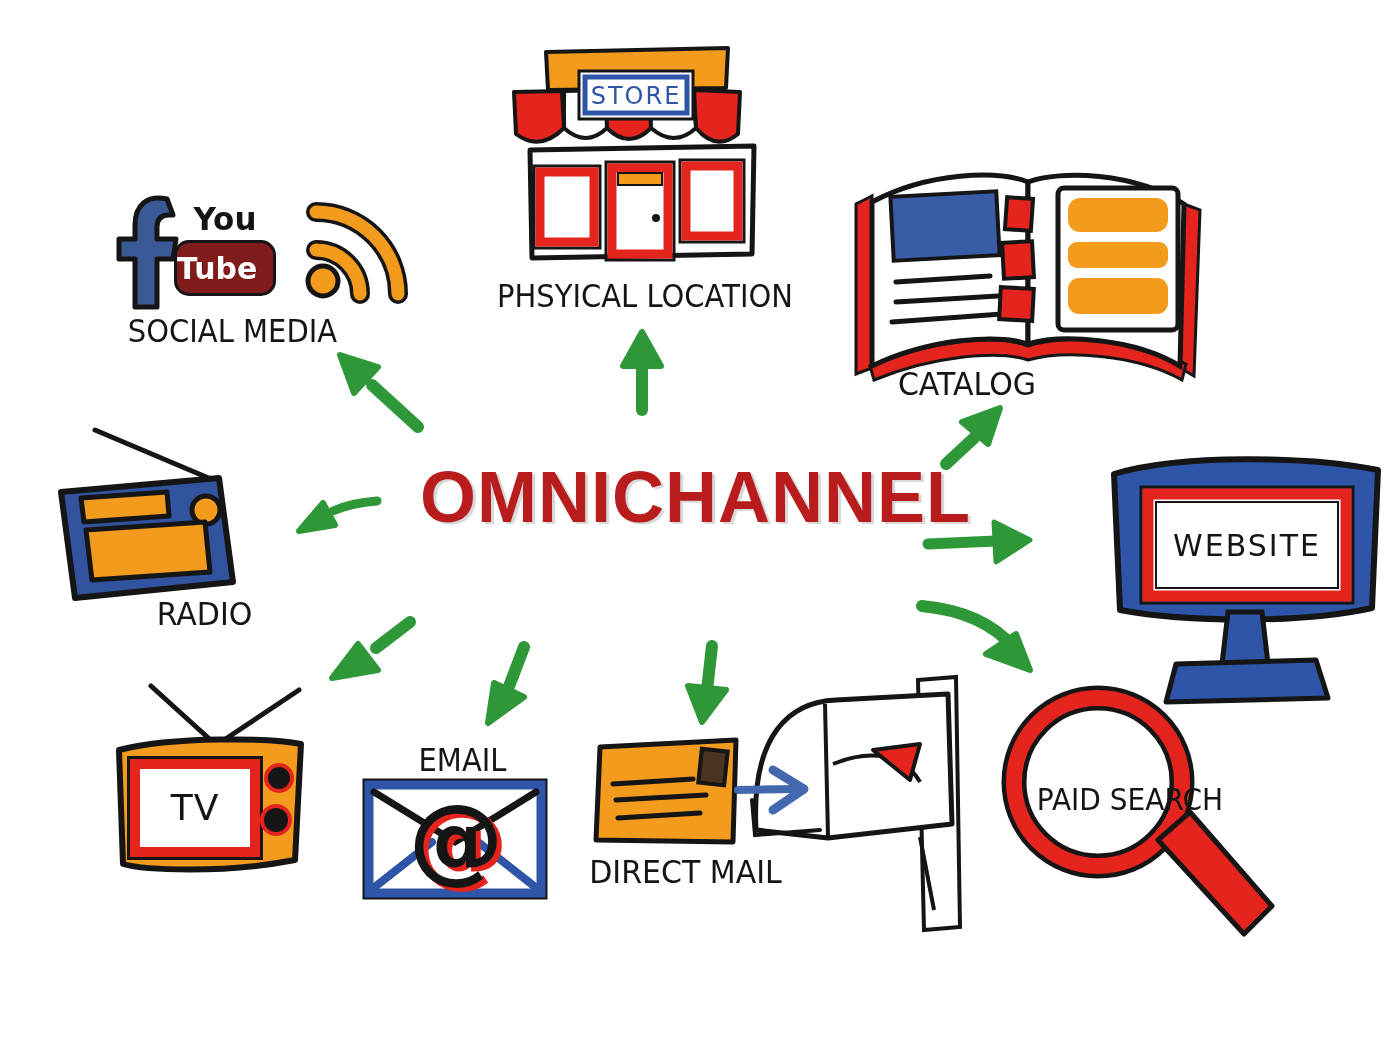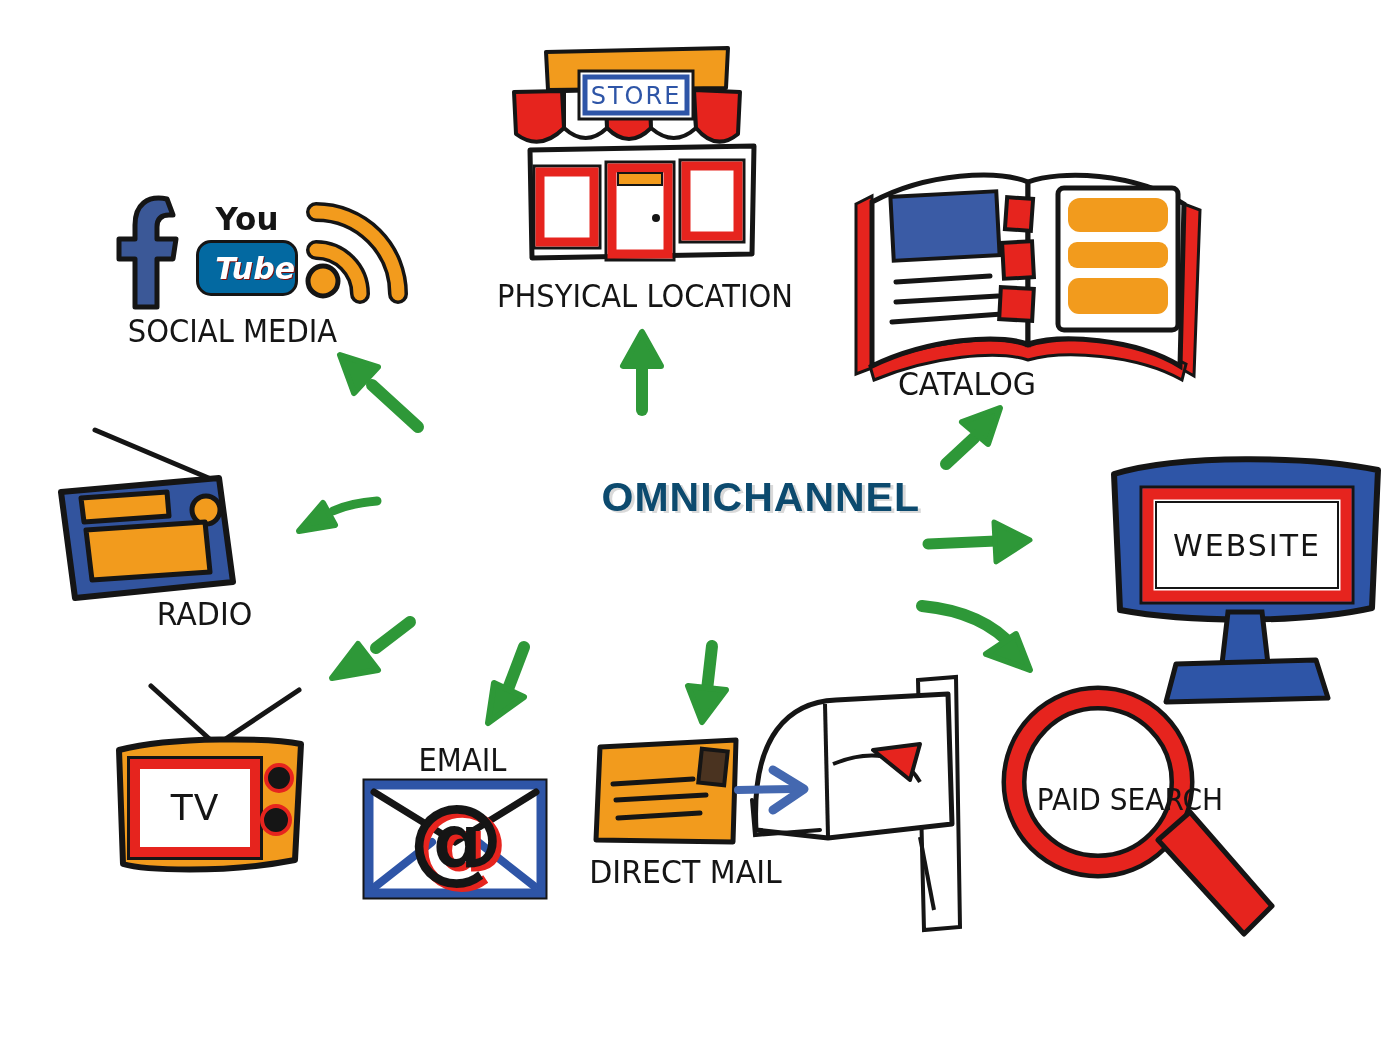--- a/index.html
+++ b/index.html
@@ -9,31 +9,31 @@
   }
   .abs{position:absolute;}
   
   .chan-label{
     position:absolute;color:#151515;text-align:center;
     font-family:"DejaVu Sans",sans-serif;font-weight:500;
     white-space:nowrap;transform:scaleY(1.08);
   }
   
   #center-title{
-    position:absolute;left:420px;top:464px;width:500px;text-align:right;
+    position:absolute;left:420px;top:464px;width:500px;text-align:left;
     font-family:"Liberation Sans","DejaVu Sans",sans-serif;font-weight:bold;
-    font-size:41px;line-height:67px;color:#0c4a6e;letter-spacing:1px;
+    font-size:72px;line-height:67px;color:#b91c1c;letter-spacing:1px;
     text-shadow:3px 2px 0 rgba(185,185,185,.55);
   }
   
-  #yt-wrap{left:195px;top:198px;width:104px;height:106px;text-align:center;}
+  #yt-wrap{left:173px;top:198px;width:104px;height:106px;text-align:center;}
   #yt-top{font-size:31px;font-weight:bold;color:#151515;line-height:40px;transform:scaleY(1.05);}
   #yt-box{
-    width:96px;height:50px;margin:2px auto 0;background:#0369a1;border:3px solid #151515;
-    border-radius:15px;display:flex;align-items:center;justify-content:flex-end;font-style:italic;
+    width:96px;height:50px;margin:2px auto 0;background:#7f1d1d;border:3px solid #151515;
+    border-radius:15px;display:flex;align-items:center;justify-content:flex-start;
   }
   #yt-box span{color:#ffffff;font-weight:bold;font-size:30px;text-shadow:1px 1px 0 #7e0d0a;}
   svg{display:block;overflow:visible;}
   svg text{font-family:"DejaVu Sans",sans-serif;}
 </style>
 </head>
 <body>
 
 <div id="canvas">
 

